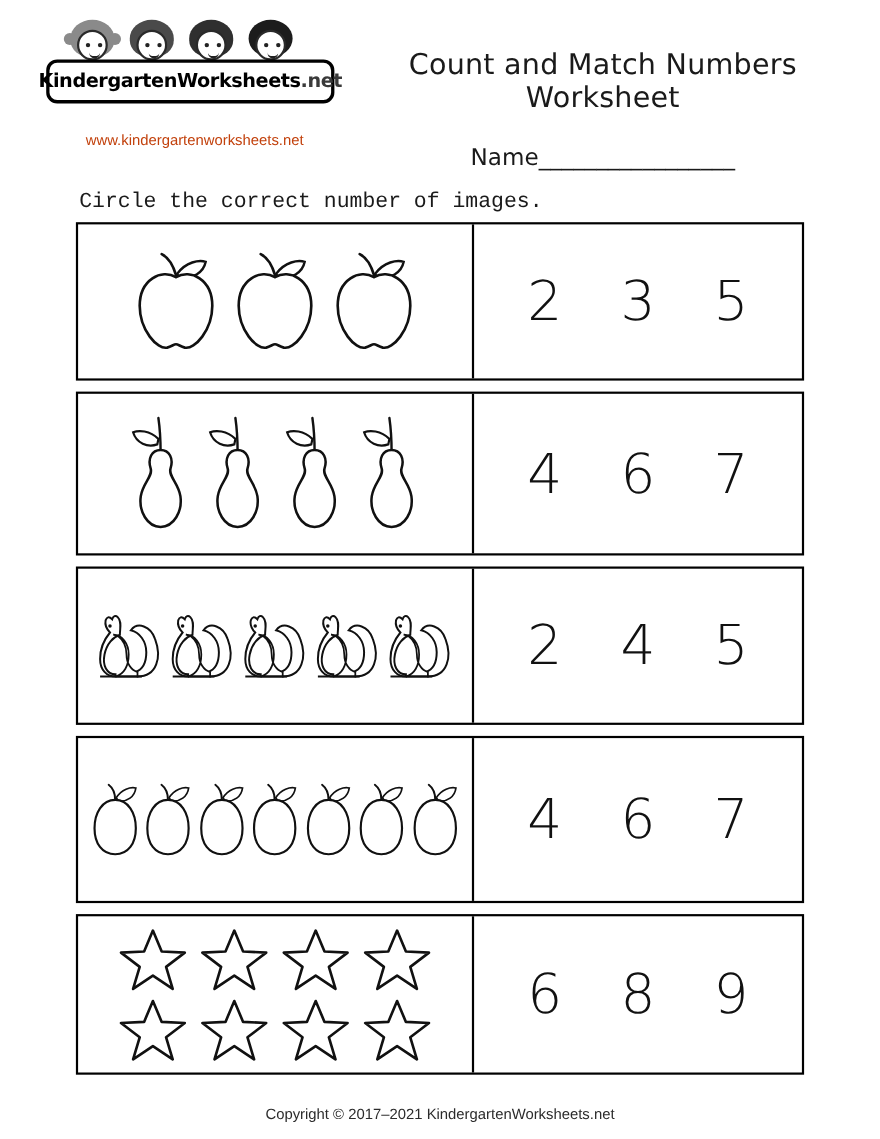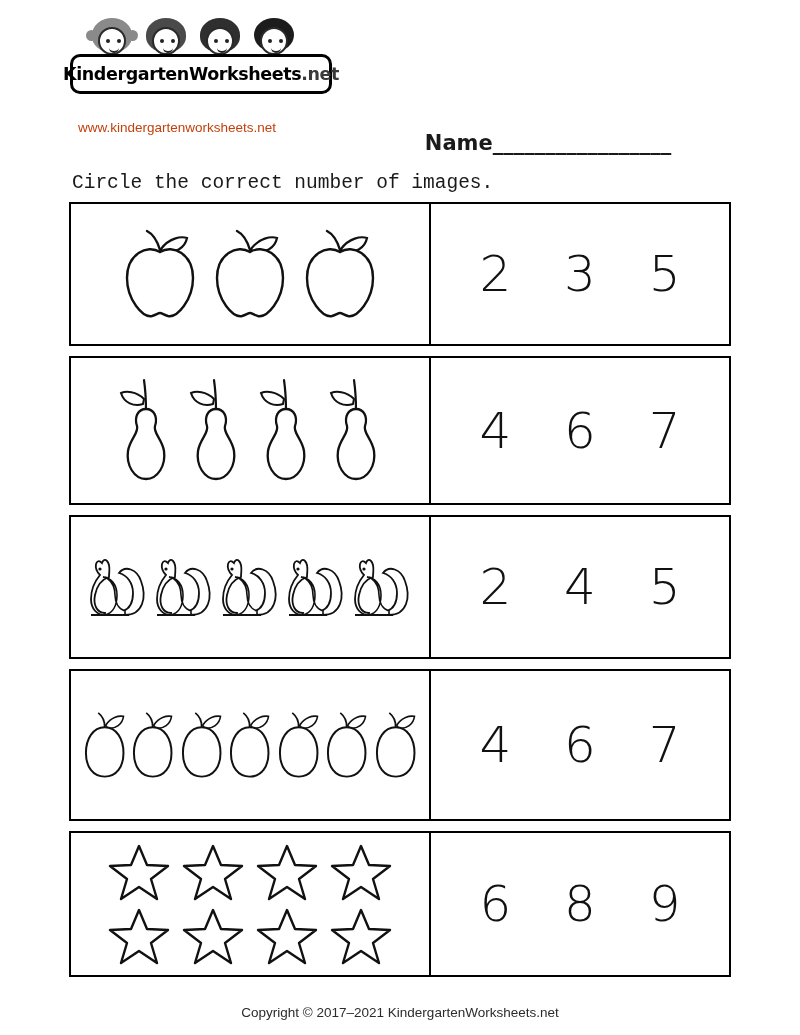--- a/index.html
+++ b/index.html
@@ -28,21 +28,20 @@
   .logo-block {
     position: absolute;
     left: 42px;
     top: 16px;
     width: 270px;
   }
   .logo-badge {
     position: relative;
     width: 262px;
     height: 80px;
-    margin-left: 28px;
   }
   
   .kids {
     position: absolute;
     left: 16px;
     top: 0px;
     width: 220px;
     height: 46px;
     display: flex;
     align-items: flex-end;
@@ -157,21 +156,20 @@
   .name-line {
     position: absolute;
     left: 318px;
     top: 131px;
     width: 460px;
     text-align: center;
     font-size: 21px;
     font-family: "DejaVu Sans", sans-serif;
     color: #1a1a1a;
     white-space: nowrap;
-    font-weight: bold;
   }
 
   .instruction {
     position: absolute;
     left: 72px;
     top: 172px;
     font-size: 19.5px;
     font-family: Liberation Mono, monospace;
     color: #1a1a1a;
   }
@@ -288,20 +286,21 @@
         </div>
       </div>
       <div class="logo-plate">
         <div class="logo-text"><span>Kindergarten</span><span>Worksheets</span><span class="net">.net</span></div>
       </div>
     </div>
   </div>
 
   <div class="site-url">www.kindergartenworksheets.net</div>
 
+  <div class="worksheet-title">Count and Match Numbers Worksheet</div>
 
   <div class="name-line">Name_________________</div>
 </div>
 
 <div class="instruction">Circle the correct number of images.</div>
 
 <div class="rows">
 
   <div class="row">
     <div class="pics" style="height:140px;">

